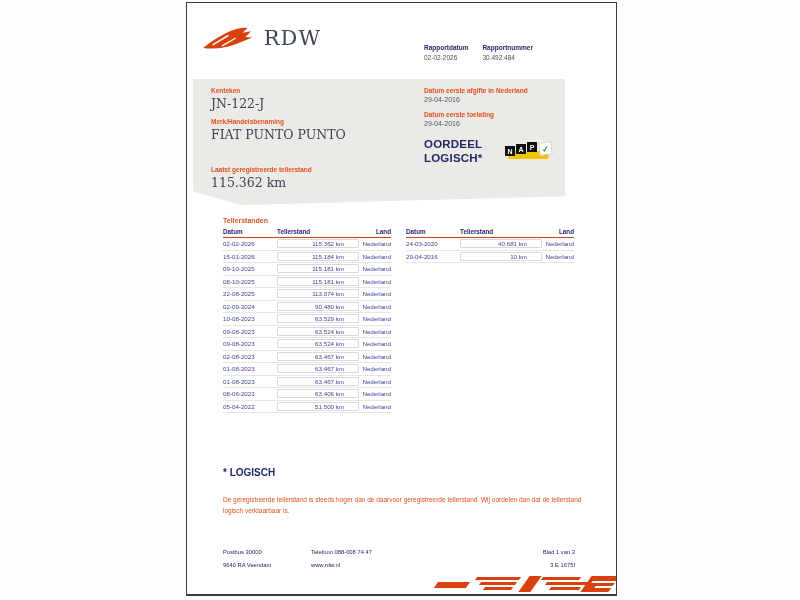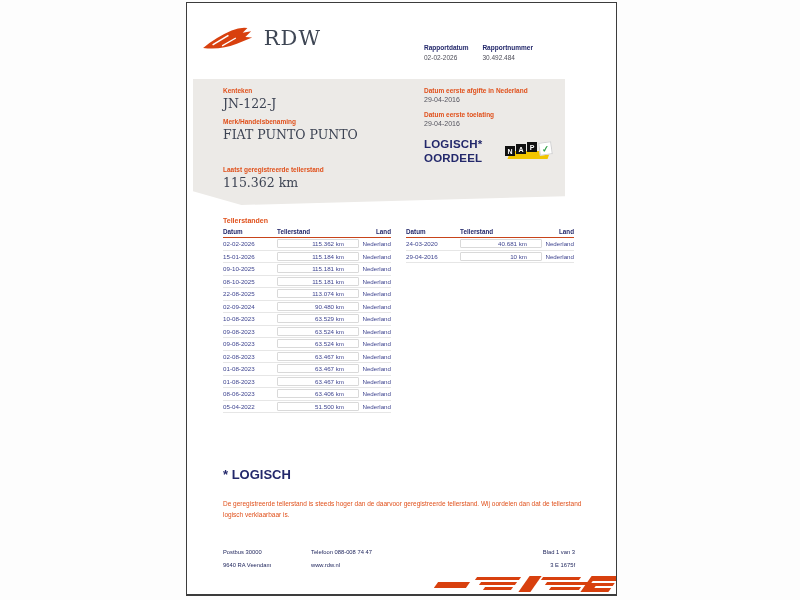--- a/index.html
+++ b/index.html
@@ -15,21 +15,21 @@
   .title{position:absolute;left:237px;top:16px;font-family:"DejaVu Serif", serif;font-weight:bold;
          font-size:15px;color:#e0511c;}
   .rep-meta{position:absolute;left:237px;top:41px;display:flex;gap:14px;}
   .rep-col{display:flex;flex-direction:column;}
   .meta-label{font-size:6.5px;font-weight:bold;color:#23286b;}
   .meta-value{font-size:6.5px;color:#4d4d58;margin-top:3px;}
 
   
   .gray-box{position:absolute;left:6px;top:76px;width:372px;height:126px;background:#eceae7;
             clip-path:polygon(0 0,100% 0,100% 93%,13% 100%,0 89%);}
-  .veh-left{position:absolute;left:36px;top:84px;width:190px;}
+  .veh-left{position:absolute;left:24px;top:84px;width:190px;}
   .veh-right{position:absolute;left:237px;top:84px;width:150px;}
   .f-label{font-size:6.5px;font-weight:bold;color:#e0511c;margin-bottom:2px;}
   .f-value-big{font-family:"DejaVu Serif", serif;font-size:12.5px;color:#3c4353;margin-bottom:7px;}
   .f-value-sm{font-size:7px;color:#54545e;margin-bottom:8px;}
   .oordeel{margin-top:10px;font-size:11.5px;font-weight:bold;color:#23286b;line-height:14px;letter-spacing:.2px;}
 
   
   .nap{position:absolute;left:318px;top:138px;width:52px;height:24px;}
   .nap-yellow{position:absolute;left:4px;top:10px;width:40px;height:8px;background:#f2c500;transform:skewX(-20deg);}
   .nap-sq{position:absolute;width:10px;height:10px;background:#111;color:#fff;font-size:7px;font-weight:bold;
@@ -50,21 +50,21 @@
   .c-kmbox{width:82px;height:9px;border:1px solid #d9d9d9;background:#fff;border-radius:1px;
            display:flex;align-items:center;justify-content:flex-end;box-sizing:border-box;padding-right:14px;}
   .c-kmbox span{font-size:6.2px;color:#3f4590;}
   .h-datum{width:54px;} .h-km{width:82px;} 
   .h-land,.c-land{flex:1;text-align:right;font-size:6.2px;color:#3f4590;}
   .h-land{font-size:6.3px;font-weight:bold;color:#23286b;}
   .tbody{display:block;}
 
   
   .footnote{position:absolute;left:36px;top:464px;width:360px;}
-  .fn-title{font-size:13px;font-weight:bold;color:#23286b;margin-bottom:16px;}
+  .fn-title{font-size:10px;font-weight:bold;color:#23286b;margin-bottom:16px;}
   .fn-text{font-size:6.5px;color:#e0511c;line-height:11px;}
 
   
   .footer{position:absolute;left:36px;top:546px;width:352px;display:flex;}
   .ft-col{display:flex;flex-direction:column;gap:7px;}
   .ft-1{width:88px;} .ft-2{flex:1;} .ft-3{text-align:right;width:70px;}
   .ft-item{font-size:5.8px;color:#23295f;}
   .ft-link{font-size:5.8px;color:#23295f;text-decoration:none;}
 
   
@@ -109,22 +109,22 @@
       <div class="f-label">Laatst geregistreerde tellerstand</div>
       <div class="f-value-big">115.362 km</div>
     </div>
 
     <div class="veh-right">
       <div class="f-label">Datum eerste afgifte in Nederland</div>
       <div class="f-value-sm">29-04-2016</div>
       <div class="f-label">Datum eerste toelating</div>
       <div class="f-value-sm">29-04-2016</div>
       <div class="oordeel">
+        <div>OORDEEL</div>
         <div>LOGISCH*</div>
-        <div>OORDEEL</div>
       </div>
     </div>
 
     <div class="nap">
       <div class="nap-yellow"></div>
       <div class="nap-sq nap-n">N</div>
       <div class="nap-sq nap-a">A</div>
       <div class="nap-sq nap-p">P</div>
       <div class="nap-check">✓</div>
     </div>

